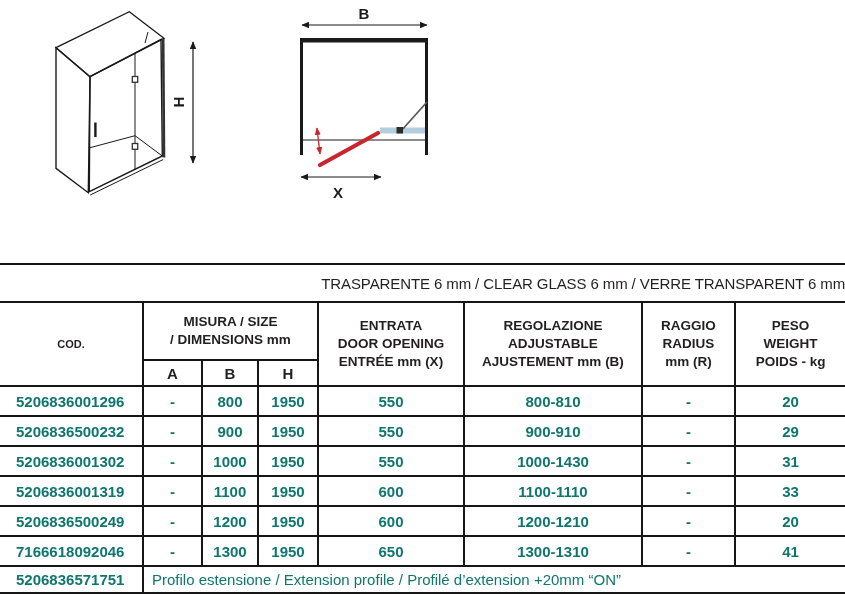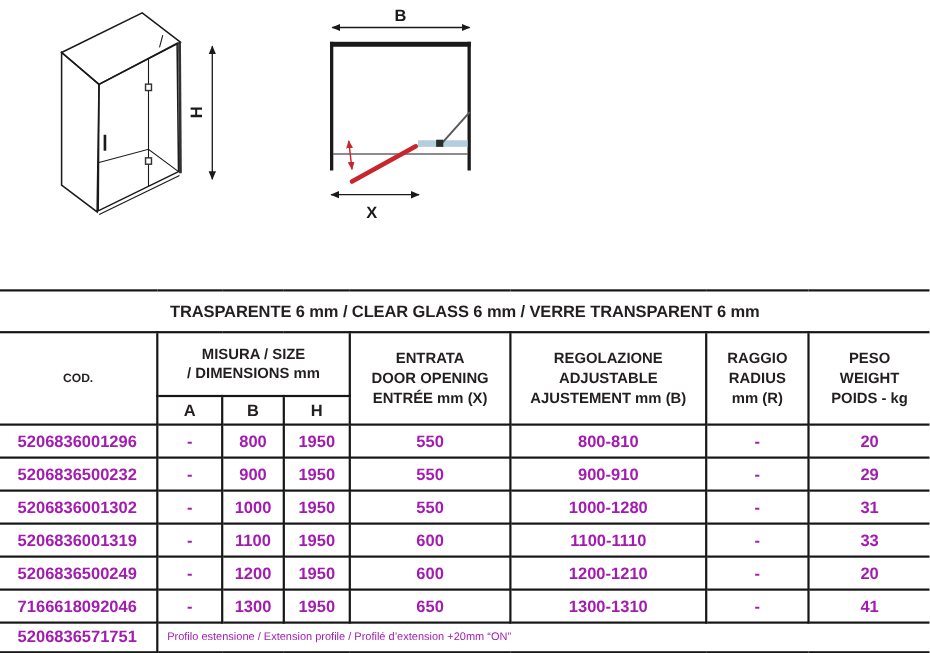--- a/index.html
+++ b/index.html
@@ -18,29 +18,29 @@
   .dim{stroke:#1a1a1a;stroke-width:1.2;fill:none;}
 
   
   table.spec{
     position:absolute;left:0;top:263px;width:845px;
     border-collapse:collapse;table-layout:fixed;
   }
   .spec th,.spec td{border:2px solid #161616;padding:0;vertical-align:middle;}
   .spec tr > *:first-child{border-left:none;}
   .spec tr > *:last-child{border-right:none;}
-  .title-cell{height:36px;font-size:15px;font-weight:bold;text-align:center;letter-spacing:-0.1px;margin-top:17px;}
+  .title-cell{height:36px;font-size:15px;font-weight:normal;text-align:right;letter-spacing:-0.1px;margin-top:17px;}
   .hdr{font-size:13.5px;font-weight:bold;line-height:1.32;white-space:pre-line;}
   .hdr-cod{font-size:11px;}
   .row-hdr-main > .hdr{height:56px;}
   .row-hdr-sub th{height:24px;font-size:15px;font-weight:bold;text-align:center;}
-  .spec td{height:28px;font-size:15px;font-weight:bold;text-align:center;color:#a21caf;}
+  .spec td{height:28px;font-size:15px;font-weight:bold;text-align:center;color:#0f766e;}
   .spec td.cod{text-align:left;padding-left:16px;}
   .spec tr.footer td{height:25px;}
-  .spec td.note{font-weight:normal;text-align:left;padding-left:8px;font-size:10px;}
+  .spec td.note{font-weight:normal;text-align:left;padding-left:8px;font-size:15px;}
 </style>
 </head>
 <body>
 
 <div class="canvas">
 
   <svg class="iso" width="160" height="205" viewBox="0 0 160 205">
     <defs>
       <marker id="ahk" viewBox="0 0 8 8" refX="7" refY="4" markerWidth="7" markerHeight="7" orient="auto-start-reverse">
         <path d="M0,0.8 L7.6,4 L0,7.2 z" fill="#1a1a1a"></path>
@@ -161,21 +161,21 @@
         <td>900-910</td>
         <td>-</td>
         <td>29</td>
       </tr>
       <tr>
         <td class="cod">5206836001302</td>
         <td>-</td>
         <td>1000</td>
         <td>1950</td>
         <td>550</td>
-        <td>1000-1280</td>
+        <td>1000-1430</td>
         <td>-</td>
         <td>31</td>
       </tr>
       <tr>
         <td class="cod">5206836001319</td>
         <td>-</td>
         <td>1100</td>
         <td>1950</td>
         <td>600</td>
         <td>1100-1110</td>

